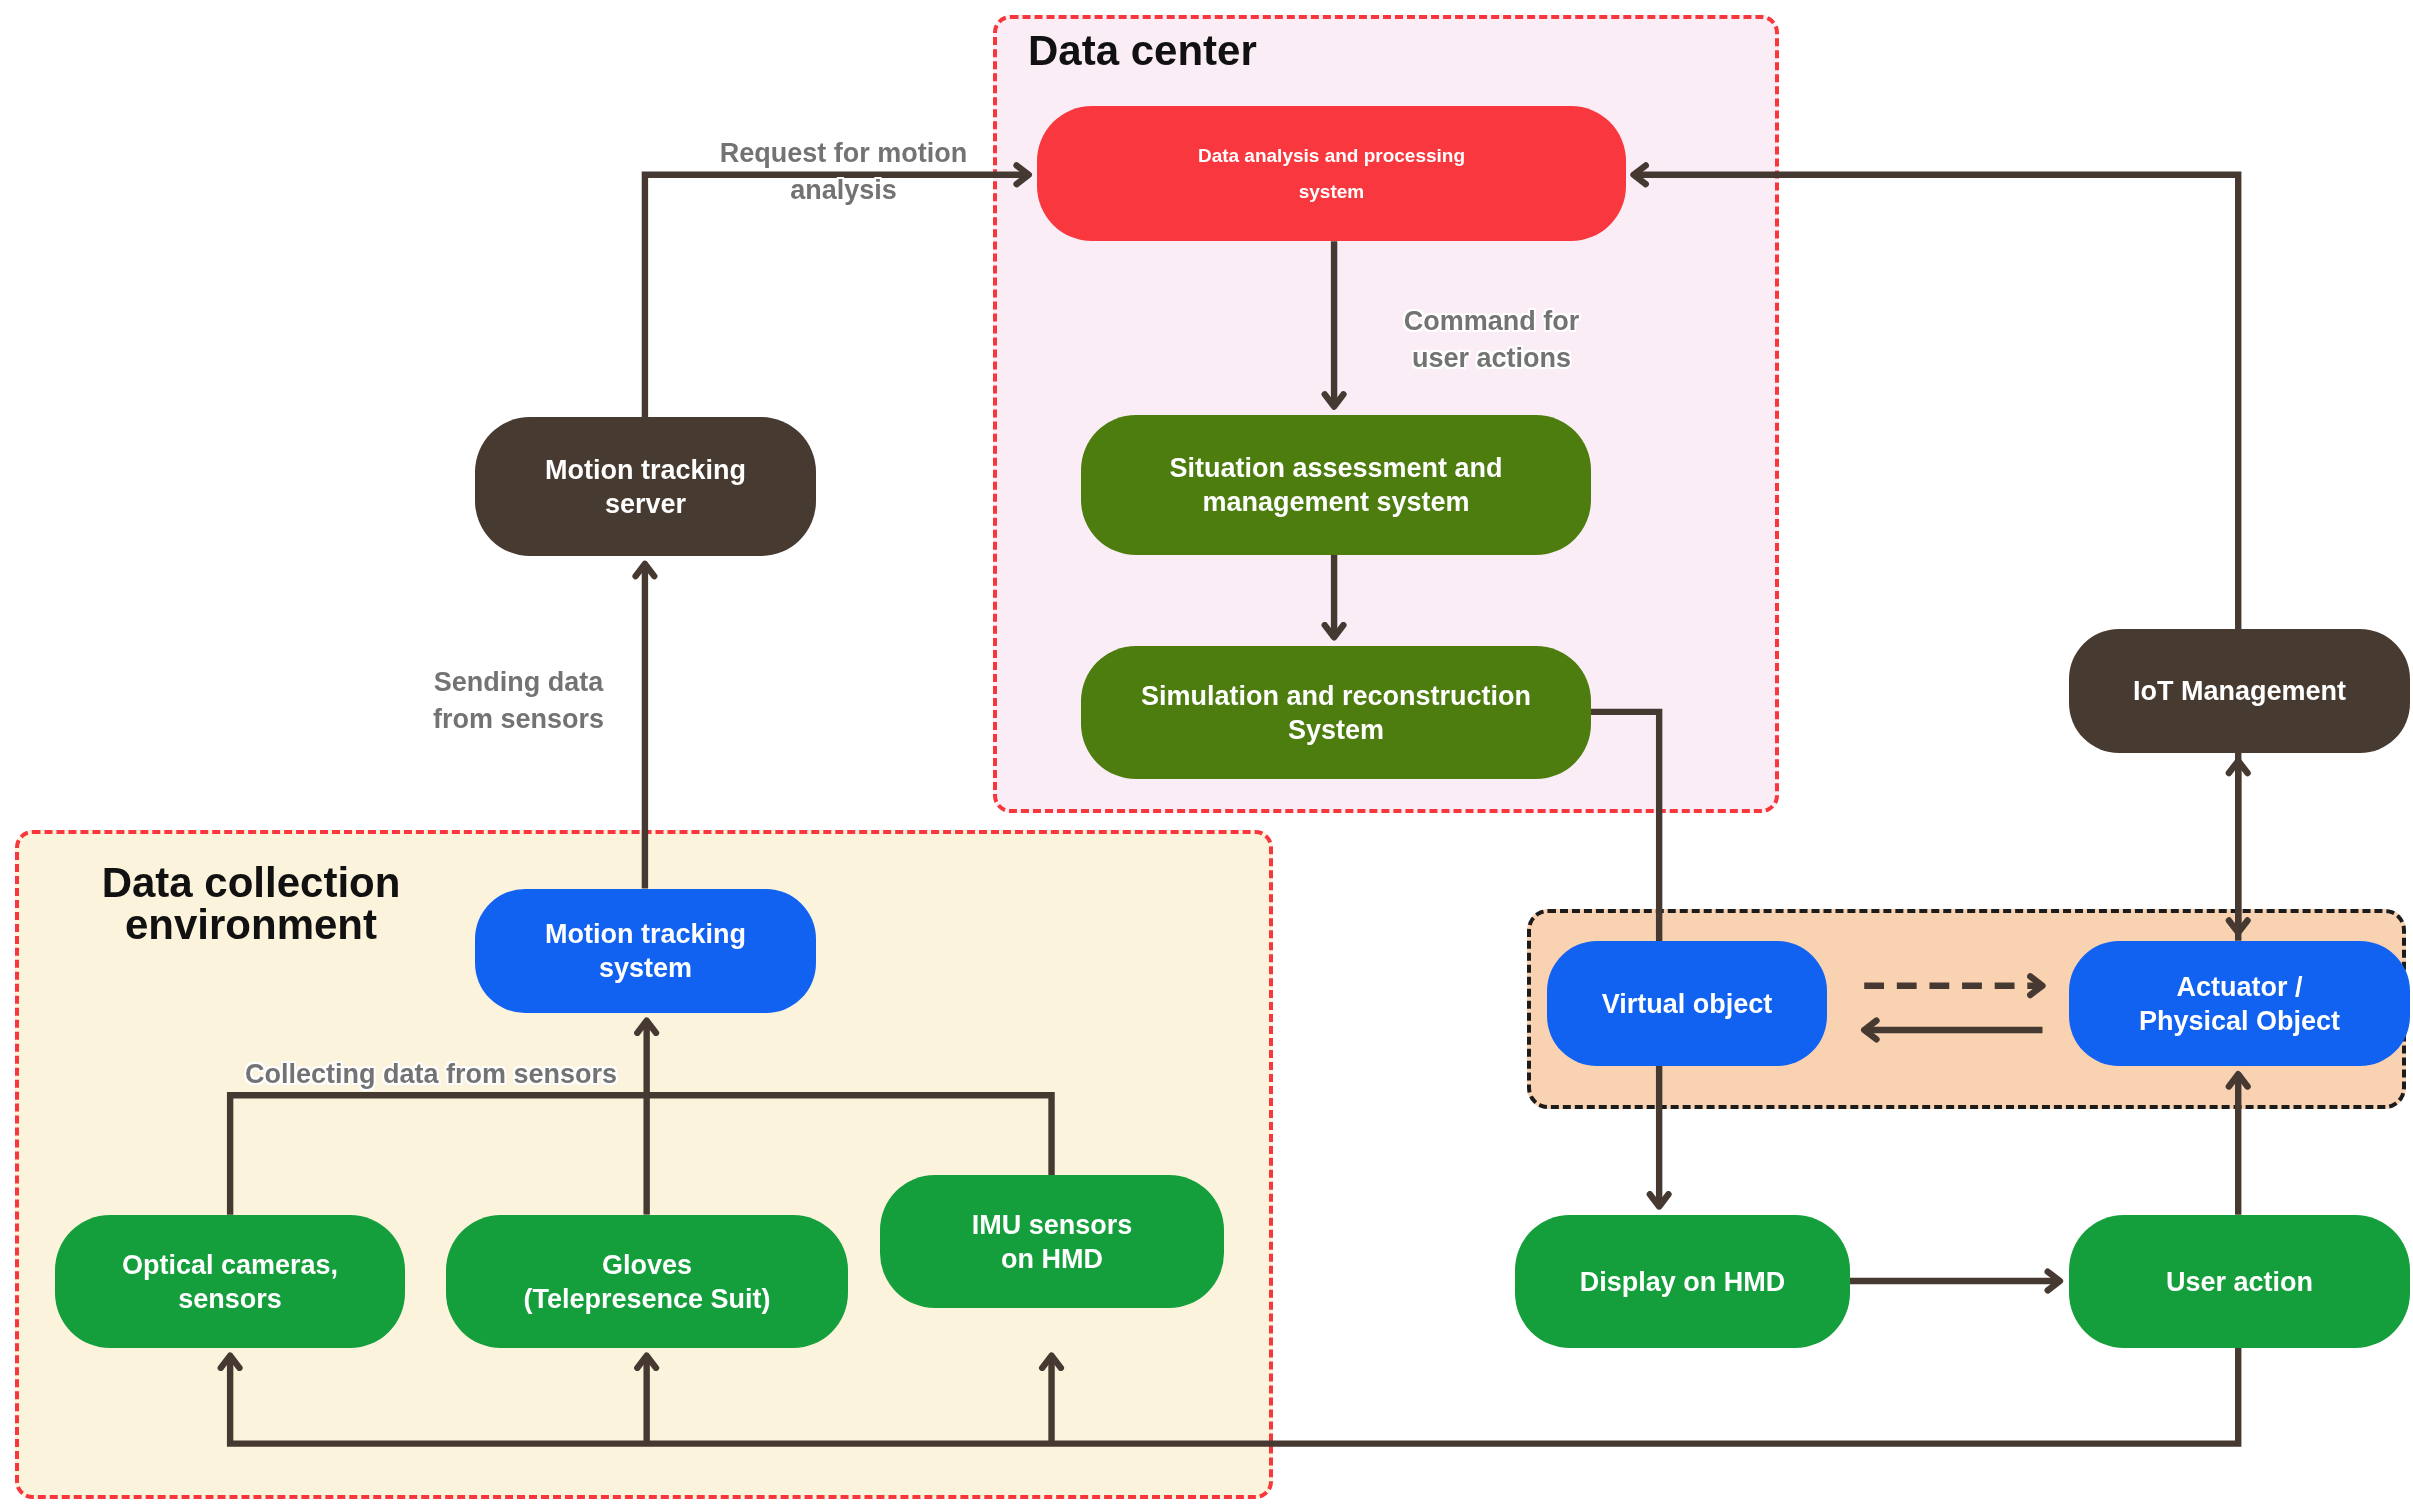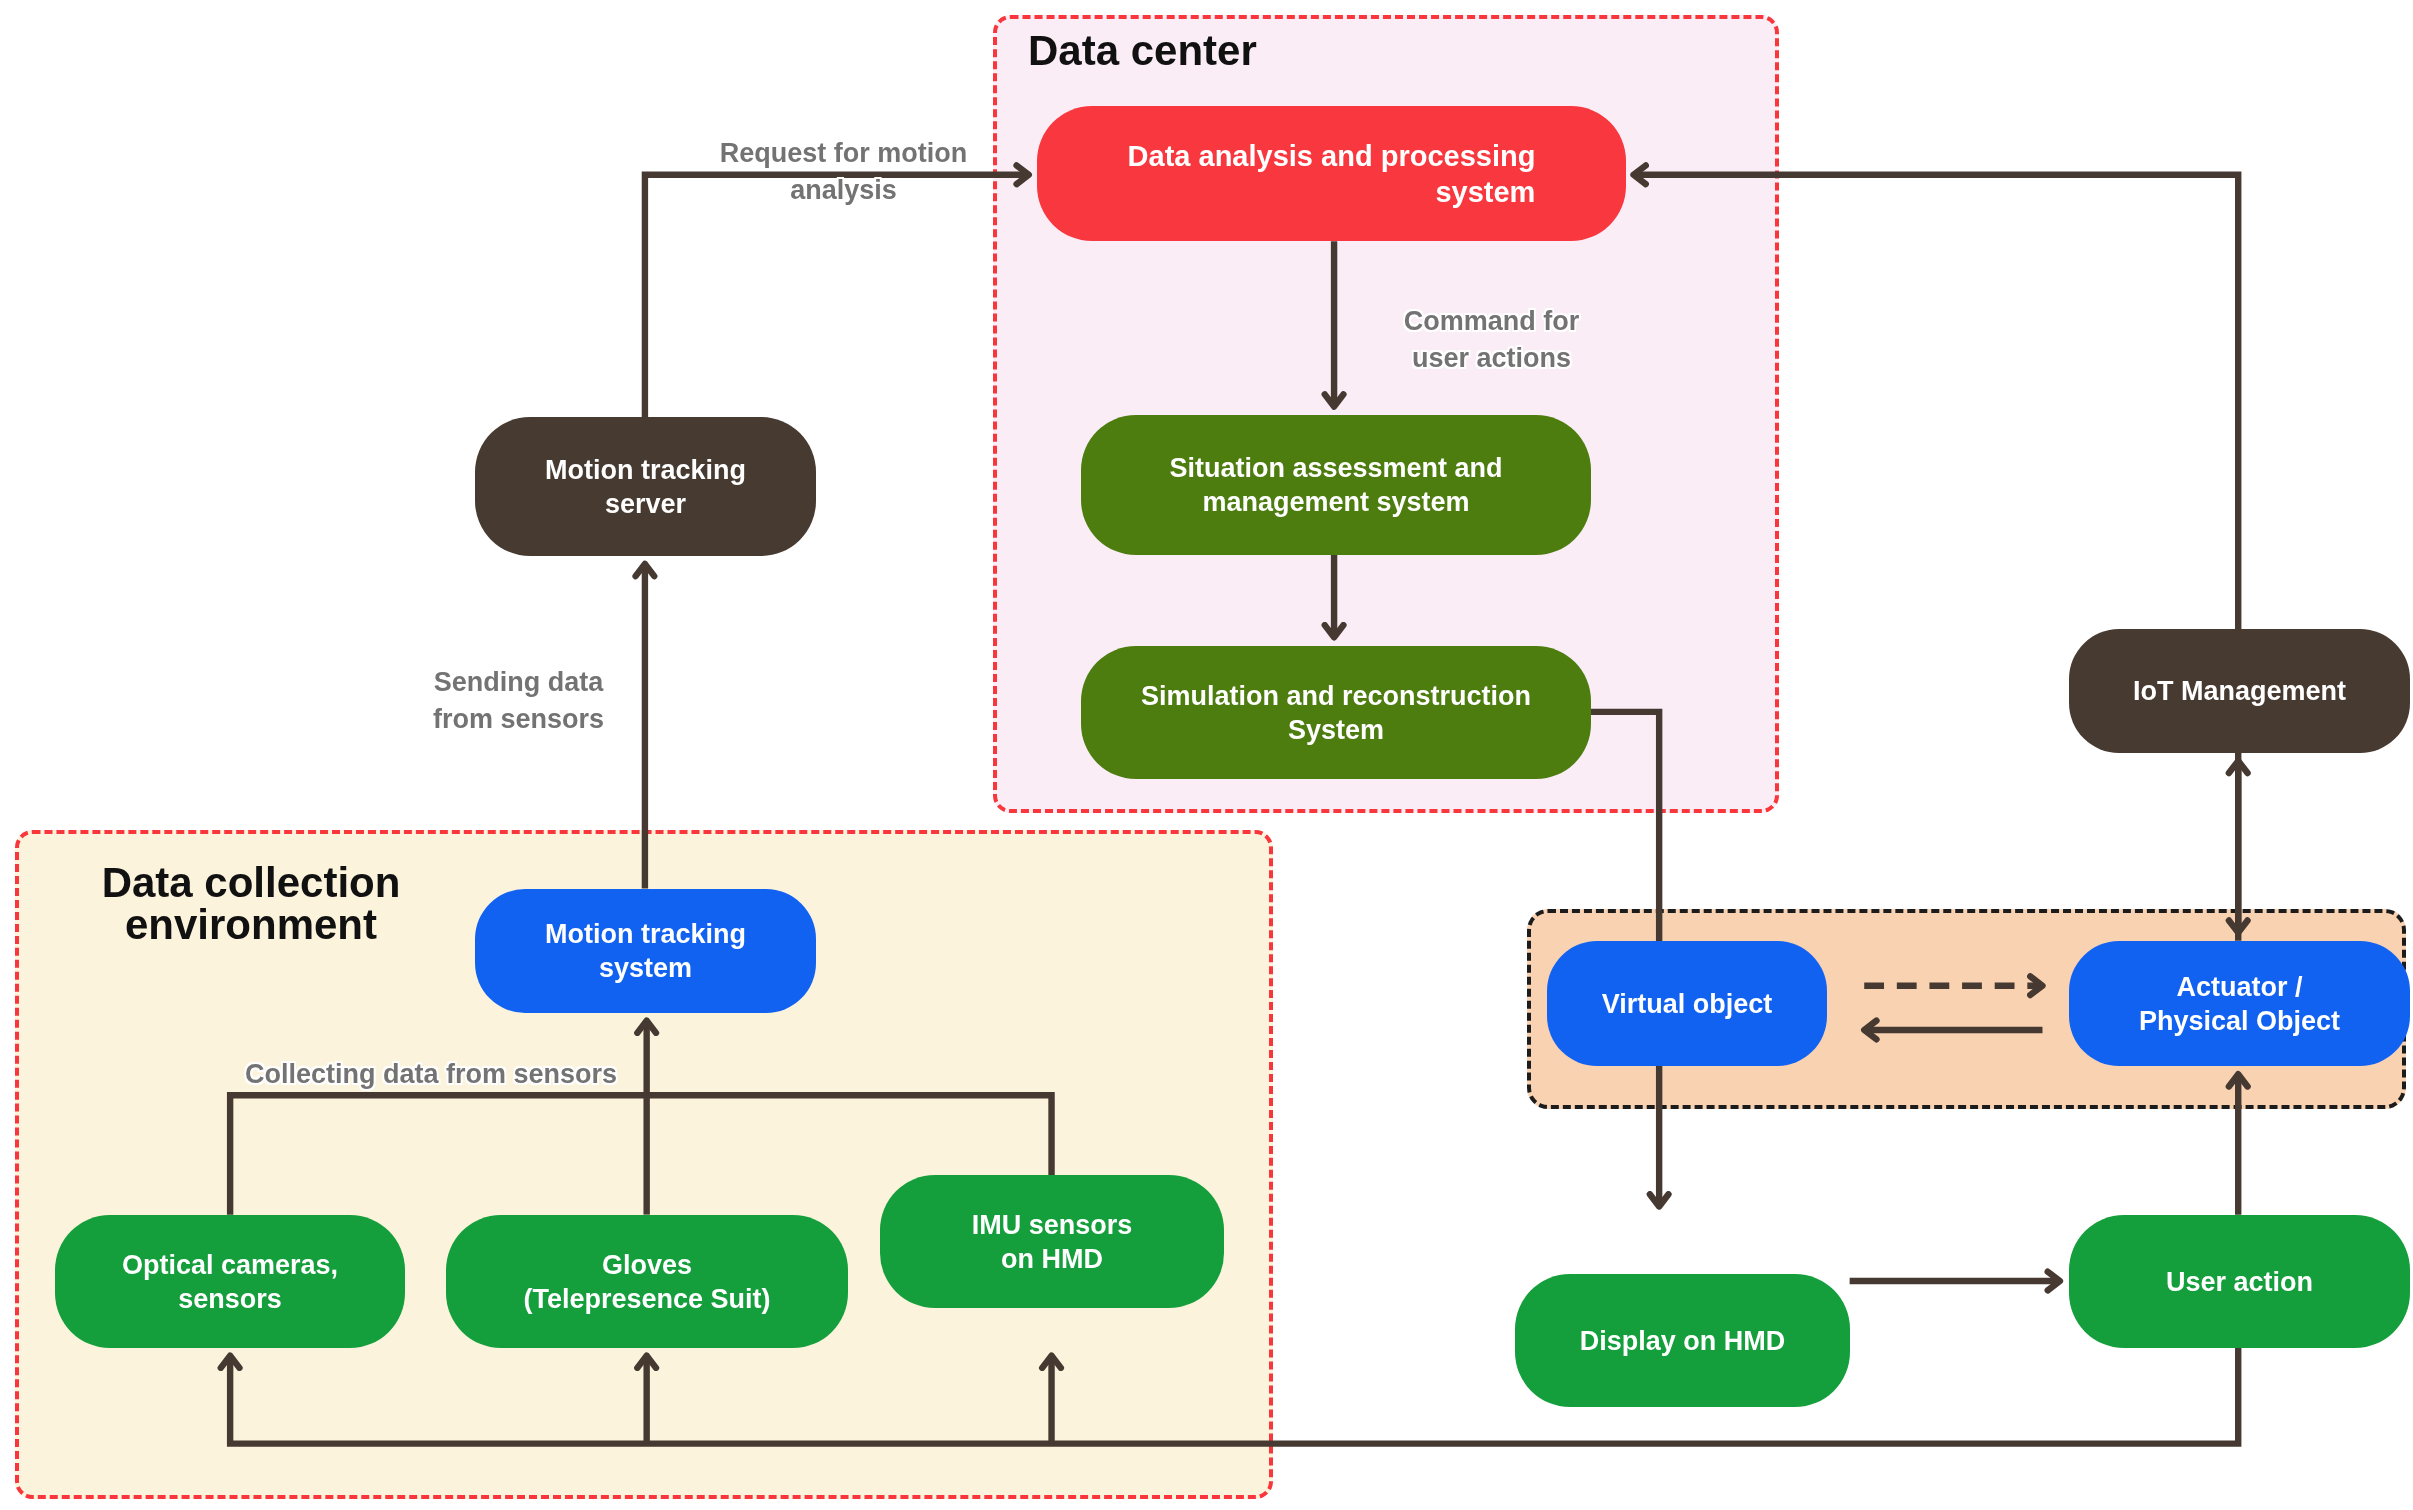--- a/index.html
+++ b/index.html
@@ -30,37 +30,37 @@
   }
   #t-datacenter { left: 1028px; top: 30px; }
   #t-datacollection { left: 47px; top: 862px; width: 408px; text-align: center; }
   svg.wires { position: absolute; left: 0; top: 0; }
   .pill {
     position: absolute; border-radius: 55px;
     display: flex; align-items: center; justify-content: center;
     color: #ffffff; font-weight: bold; font-size: 27px; line-height: 34px;
     text-align: center; white-space: pre-line; padding: 0 5.8px; box-sizing: border-box;
   }
-  .pill.red    { background: #F8383E; font-size: 29px; line-height: 36px; text-align: right; }
+  .pill.red    { background: #F8383E; font-size: 19px; line-height: 36px; }
   .pill.yellow { background: #4d7c0f; }
   .pill.dark   { background: #473A31; }
   .pill.blue   { background: #1262F2; }
   .pill.green  { background: #149F3C; }
   #n-analysis   { left: 1037px; top: 106px;  width: 589px; height: 135px; }
   #n-situation  { left: 1081px; top: 415px;  width: 510px;  height: 140px; }
   #n-simulation { left: 1081px; top: 646px; width: 510px;  height: 133px; }
   #n-mserver    { left: 475px;  top: 417px;  width: 341px;  height: 139px; }
   #n-msystem    { left: 475px;  top: 889px; width: 341px;  height: 124px; border-radius: 50px; }
   #n-optical    { left: 55px;   top: 1215px; width: 350px;  height: 133px; }
   #n-gloves     { left: 446px;  top: 1215px; width: 402px;  height: 133px; }
   #n-imu        { left: 880px; top: 1175px; width: 344px;  height: 133px; }
   #n-iot        { left: 2069px; top: 629px; width: 341px;  height: 124px; border-radius: 50px; }
   #n-virtual    { left: 1547px; top: 941px; width: 280px;  height: 125px; border-radius: 50px; }
   #n-actuator   { left: 2069px; top: 941px; width: 341px;  height: 125px; border-radius: 50px; }
-  #n-display    { left: 1515px; top: 1274px; width: 335px;  height: 133px; }
+  #n-display    { left: 1515px; top: 1215px; width: 335px;  height: 133px; }
   #n-user       { left: 2069px; top: 1215px; width: 341px;  height: 133px; }
   .edge-label {
     position: absolute; font-weight: bold; color: #737373;
     font-size: 27px; line-height: 37px; text-align: center; white-space: pre-line;
     text-shadow: 1.7px 1.7px 0 #fff, -1.7px -1.7px 0 #fff, 1.7px -1.7px 0 #fff, -1.7px 1.7px 0 #fff,
                  0 1.7px 0 #fff, 0 -1.7px 0 #fff, 1.7px 0 0 #fff, -1.7px 0 0 #fff;
   }
   #t-request    { left: 670px; top: 135px;  width: 347px; }
   #t-command    { left: 1366px; top: 303px;  width: 251px; }
   #t-sending    { left: 373px;  top: 664px; width: 291px; }

